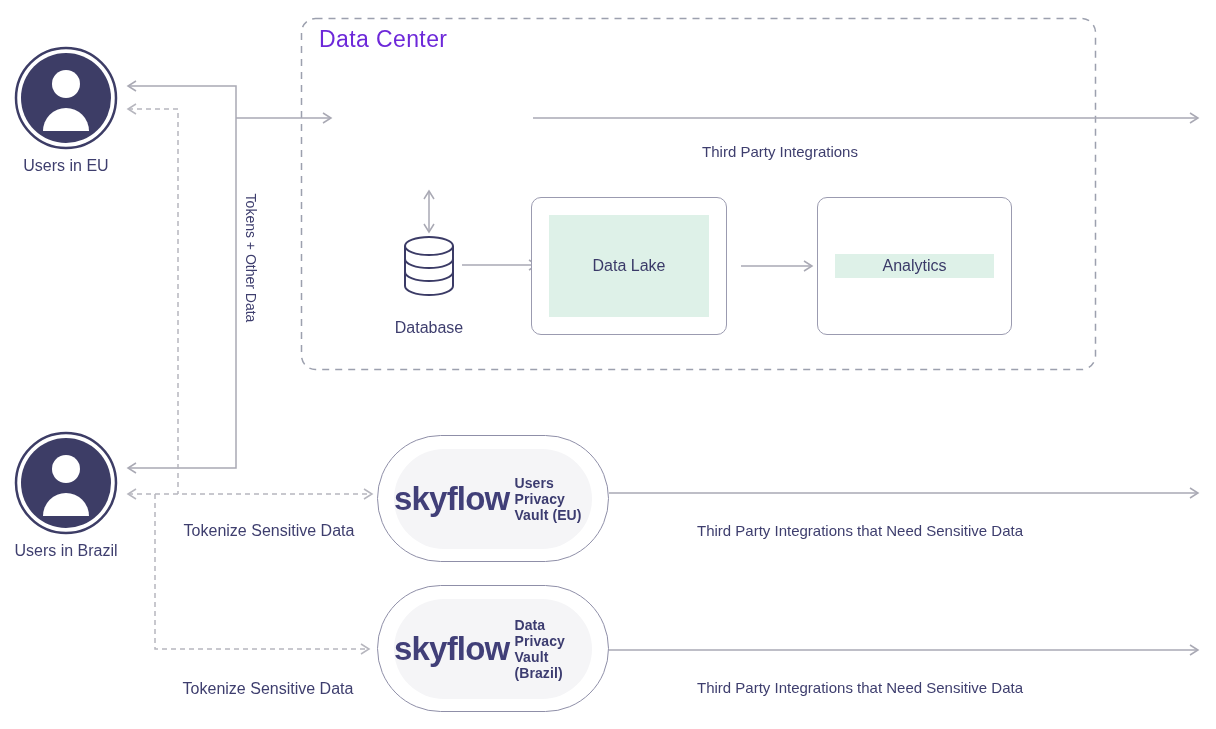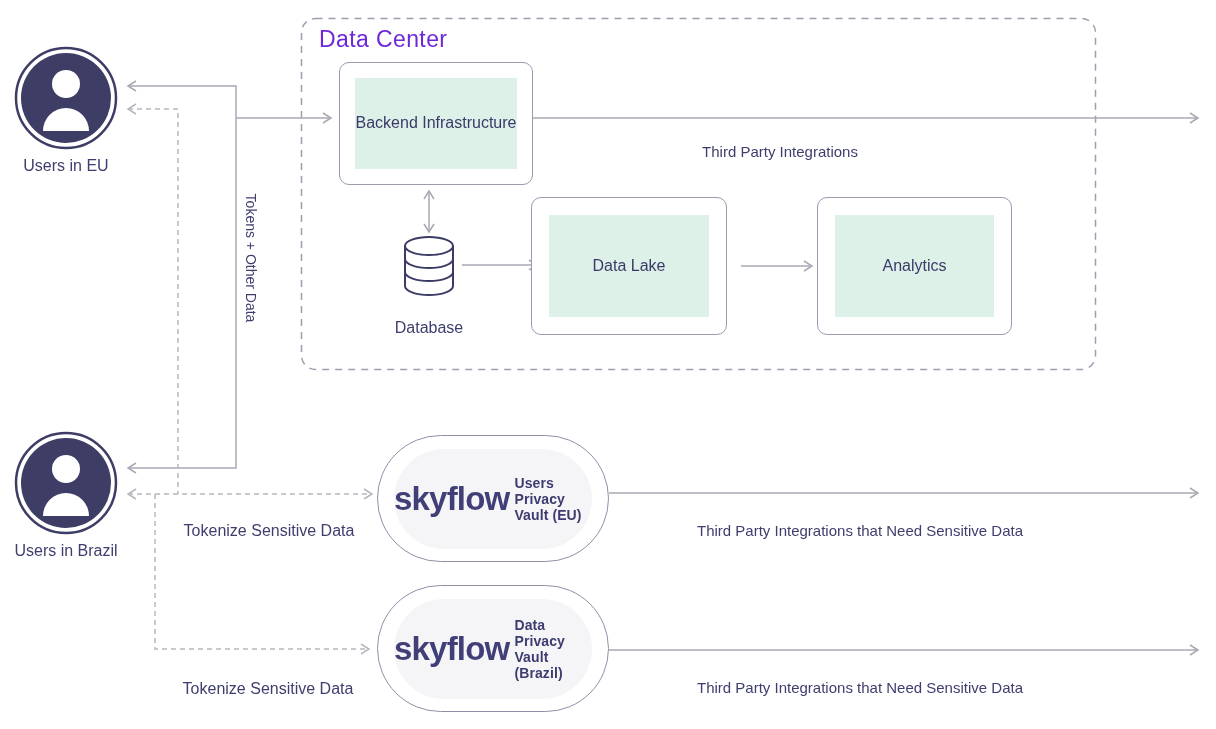--- a/index.html
+++ b/index.html
@@ -123,31 +123,28 @@
   <svg class="user-icon" style="left:14px; top:431px;" viewBox="-52 -52 104 104">
     <circle r="50" fill="#ffffff" stroke="#3d3d66" stroke-width="2.5"></circle>
     <circle r="45" fill="#3d3d66"></circle>
     <circle cy="-14" r="14" fill="#ffffff"></circle>
     <path d="M-23 33 A23 23 0 0 1 23 33 Z" fill="#ffffff"></path>
   </svg>
   <div class="user-label" style="left:-14px; top:542px;">Users in Brazil</div>
 
   <div class="dc-title">Data Center</div>
 
-  <div class="node-box" style="left:339px; top:62px; width:194px; height:123px;">
-    <div class="node-inner">Backend Infrastructure</div>
-  </div>
 
   <div class="db-label">Database</div>
 
   <div class="node-box" style="left:531px; top:197px; width:196px; height:138px; padding:17px;">
     <div class="node-inner">Data Lake</div>
   </div>
 
-  <div class="node-box" style="left:817px; top:197px; width:195px; height:138px; padding:17px;">
+  <div class="node-box" style="left:817px; top:197px; width:195px; height:138px; padding:17px;align-items:center;">
     <div class="node-inner">Analytics</div>
   </div>
 
   <div class="vault" style="top:435px;">
     <div class="vault-inner">
       <div class="brand-wordmark">skyflow</div>
       <div class="vault-label">Users Privacy Vault (EU)</div>
     </div>
   </div>
 

